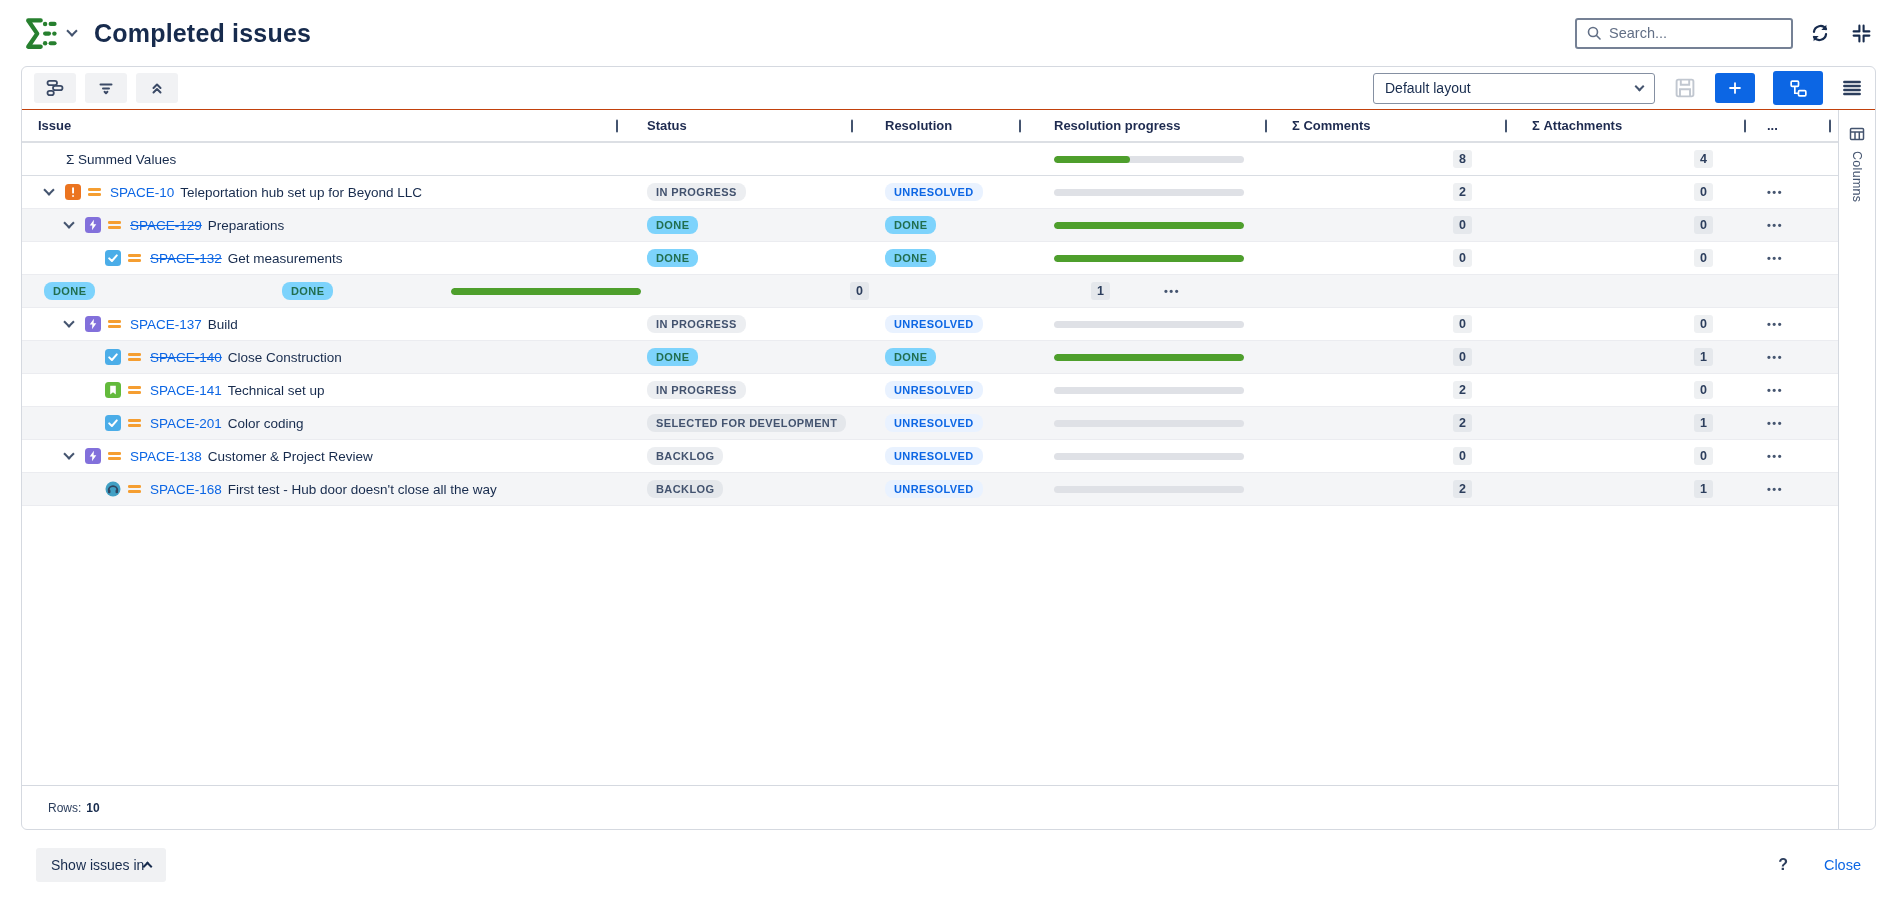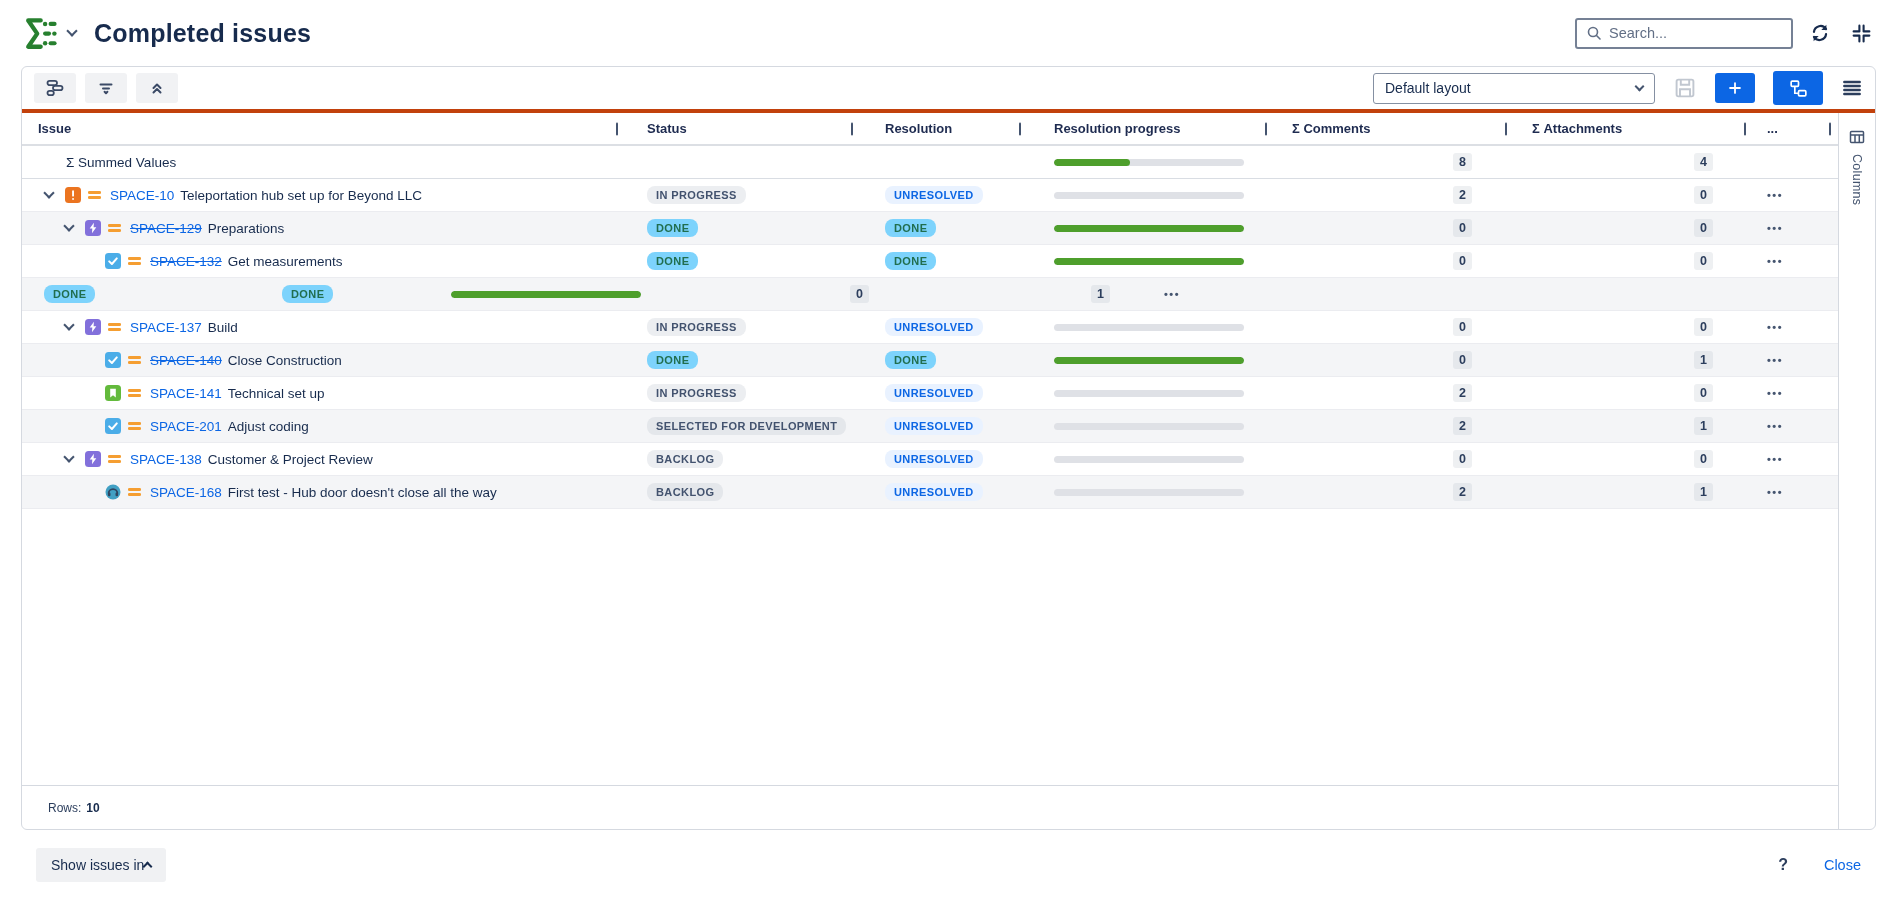--- a/index.html
+++ b/index.html
@@ -33,21 +33,21 @@
   .toolbar-right{margin-left:auto;display:flex;align-items:center;gap:18px;}
   .layout-select{width:282px;height:31px;border:1px solid #8590A2;border-radius:3px;display:flex;
     align-items:center;justify-content:space-between;padding:0 11px;font-size:14px;background:#fff;cursor:pointer;}
   .sel-chevron{width:7px;height:7px;border-right:2px solid #44546F;border-bottom:2px solid #44546F;transform:rotate(45deg);margin-top:-3px;}
   .flat-btn{background:none;border:none;display:flex;align-items:center;justify-content:center;cursor:pointer;height:30px;}
   .blue-btn{background:#0C66E4;border:none;border-radius:3px;display:flex;align-items:center;justify-content:center;cursor:pointer;}
   .add-btn{width:40px;height:30px;}
   .tree-btn{width:50px;height:34px;}
 
   
-  .content{flex:1;display:flex;border-top:4px solid #c2410c;min-height:0;}
+  .content{flex:1;display:flex;border-top:1px solid #c2410c;min-height:0;}
   .table-main{flex:1;display:flex;flex-direction:column;min-width:0;}
   .cell{flex:none;display:flex;align-items:center;height:100%;}
   .c-issue{flex:1 1 auto;min-width:0;overflow:hidden;}
   .c-status{width:235px;padding-left:22px;}
   .c-res{width:168px;padding-left:25px;}
   .c-prog{width:246px;}
   .c-com{width:240px;justify-content:flex-end;padding-right:42px;}
   .c-att{width:239px;justify-content:flex-end;padding-right:40px;}
   .c-dots{width:85px;padding-left:14px;}
 
@@ -508,21 +508,21 @@
                 <svg viewBox="0 0 16 16">
                   <rect width="16" height="16" rx="3.5" fill="#4BADE8"></rect>
                   <path d="M4.2 8.4 L6.9 11 L11.8 5.4" stroke="#fff" stroke-width="2" fill="none" stroke-linecap="round" stroke-linejoin="round"></path>
                 </svg>
               </span>
               <span class="pri-ic">
                 <i></i>
                 <i></i>
               </span>
               <a class="ikey">SPACE-201</a>
-              <span class="isum">Adjust coding</span>
+              <span class="isum">Color coding</span>
             </div>
             <div class="cell c-status">
               <span class="badge neutral">SELECTED FOR DEVELOPMENT</span>
             </div>
             <div class="cell c-res">
               <span class="badge info">UNRESOLVED</span>
             </div>
             <div class="cell c-prog">
               <span class="pbar">
                 <i style="width: 0%;"></i>

